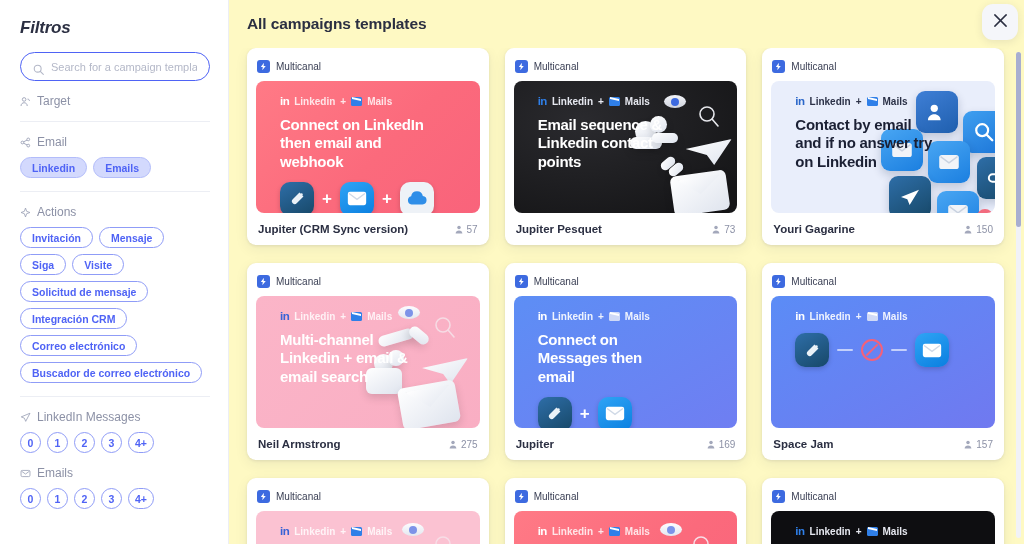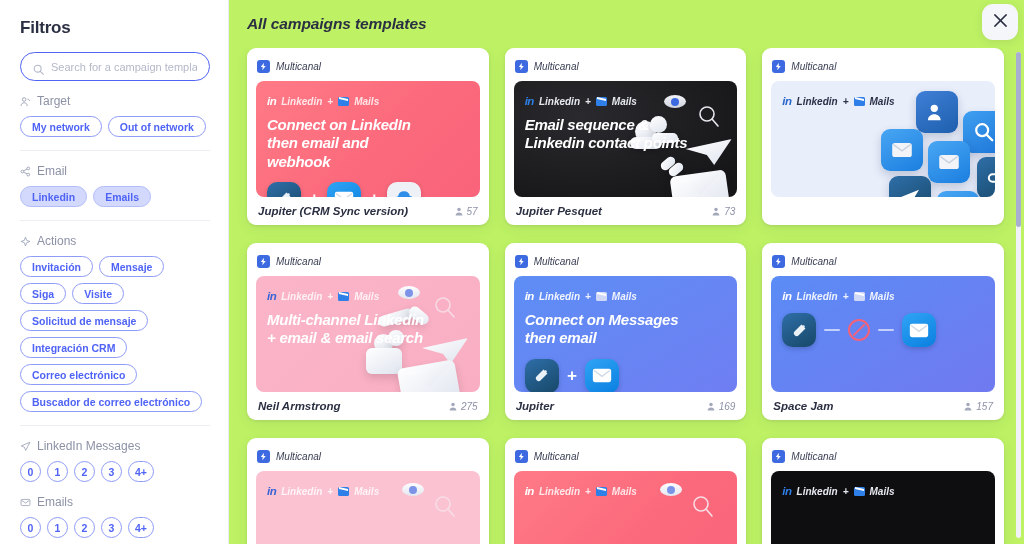--- a/index.html
+++ b/index.html
@@ -27,20 +27,21 @@
     border-right: 1px solid #eceef4;
     overflow: hidden;
     position: relative;
   }
   .filters-title {
     font-size: 17px;
     font-weight: bold;
     color: #2b2f42;
     letter-spacing: -0.2px;
     margin-bottom: 14px;
+    font-style: italic;
   }
   .search-box {
     display: flex;
     align-items: center;
     gap: 7px;
     height: 29px;
     border: 1.6px solid #4f63f5;
     border-radius: 18px;
     padding: 0 12px;
     background: #fff;
@@ -96,22 +97,21 @@
   .divider { height: 1px; background: #eceef4; margin-top: 13px; }
 
   .clear-wrap { padding-top: 18px; }
 
   
   .main {
     flex: 1 1 auto;
     height: 544px;
     position: relative;
     overflow: hidden;
-    background: #bef264;
-    font-style: italic;
+    background: #fef9c3;
   }
   .main-head {
     height: 48px;
     display: flex; align-items: center;
     padding: 0 20px 0 18px;
   }
   .main-title {
     font-size: 15.5px;
     font-weight: bold;
     color: #2b2f42;
@@ -147,25 +147,25 @@
     width: 13px; height: 13px;
     border-radius: 3px;
     background: #3d6ae0;
     display: flex; align-items: center; justify-content: center;
     flex: 0 0 auto;
   }
   .tag-label { font-size: 10px; color: #3b4055; }
 
   .thumb {
     position: relative;
-    height: 116px;
+    height: 132px;
     border-radius: 8px;
     overflow: hidden;
     margin-top: 5px;
-    padding: 14px 11px;
+    padding: 14px 24px;
   }
   .thumb .chan {
     display: flex; align-items: center; gap: 5px;
     font-size: 10px;
     font-weight: bold;
     margin-bottom: 9px;
     position: relative; z-index: 3;
   }
   .in-logo {
     font-weight: bold; font-size: 11.5px;
@@ -214,21 +214,21 @@
   }
   .no-sign::after {
     content: ""; position: absolute; left: 1px; top: 8px;
     width: 16px; height: 2px; background: #f4617a;
     transform: rotate(-45deg);
   }
 
   .card-foot {
     height: 28px;
     display: flex; align-items: center; justify-content: space-between;
-    padding: 8px 2px;
+    padding: 16px 2px;
   }
   .card-name { font-size: 11.5px; font-weight: bold; color: #2b2f42; }
   .card-count {
     display: flex; align-items: center; gap: 4px;
     font-size: 10px; color: #8c91a6;
   }
 
   
   .t-coral  { background: linear-gradient(135deg,#ff7a86 0%, #fb6a7c 55%, #f9637b 100%); color:#fff; }
   .t-dark   { background: radial-gradient(120% 120% at 30% 30%, #2a2a2e 0%, #161618 70%); color:#fff; }
@@ -309,24 +309,20 @@
         <div class="filter-group">
           <div class="group-head">
             <span>
               <svg width="11" height="11" viewBox="0 0 16 16" fill="none">
                 <circle cx="6" cy="5" r="2.6" stroke="#9aa0b5" stroke-width="1.3"></circle>
                 <path d="M1.5 14c0-2.5 2-4.2 4.5-4.2S10.5 11.5 10.5 14" stroke="#9aa0b5" stroke-width="1.3" stroke-linecap="round"></path>
                 <path d="M11.5 4.5c1.3 0 2.2 1 2.2 2.2" stroke="#9aa0b5" stroke-width="1.3" stroke-linecap="round"></path>
               </svg>
             </span>
             <span>Target</span>
-          </div>
-          <div class="chips">
-            <div class="chip">My network</div>
-            <div class="chip">Out of network</div>
           </div>
           <div class="divider"></div>
         </div>
         <div class="filter-group">
           <div class="group-head">
             <span>
               <svg width="11" height="11" viewBox="0 0 16 16" fill="none">
                 <circle cx="12" cy="3.5" r="2" stroke="#9aa0b5" stroke-width="1.3"></circle>
                 <circle cx="12" cy="12.5" r="2" stroke="#9aa0b5" stroke-width="1.3"></circle>
                 <circle cx="3.5" cy="8" r="2" stroke="#9aa0b5" stroke-width="1.3"></circle>
@@ -565,21 +561,32 @@
                 </div>
     <div class="d-circ" style="left:206px;top:128px;width:16px;height:16px;background:#f26b7e;"></div>
   </div>
       <div class="chan">
         <span class="in-logo" style="color:#2a66c9">in</span>
         <span>Linkedin</span>
                 <span>+</span>
                 <span class="mail-ico" style="background: rgb(47, 127, 232);"></span>
                 <span>Mails</span>
       </div>
-
+      <h3>Contact by email and if no answer try on Linkedin</h3>
+
+    </div>
+    <div class="card-foot">
+      <span class="card-name">Youri Gagarine</span>
+      <span class="card-count">
+        <svg width="8" height="9" viewBox="0 0 10 11" fill="none">
+                  <circle cx="5" cy="3" r="2.2" fill="#a3a8bb"></circle>
+                  <path d="M.8 10.5c0-2.3 1.9-3.7 4.2-3.7s4.2 1.4 4.2 3.7z" fill="#a3a8bb"></path>
+                </svg>
+        <span>150</span>
+      </span>
     </div>
           </div>
           <div class="card">
     <div class="card-tag">
       <span class="tag-badge">
         <svg width="9" height="9" viewBox="0 0 12 12" fill="none">
                   <path d="M6.6 1L2.4 6.6h2.6L4.4 11 9 5.2H6.2z" fill="#fff"></path>
                 </svg>
       </span>
       <span class="tag-label">Multicanal</span>

